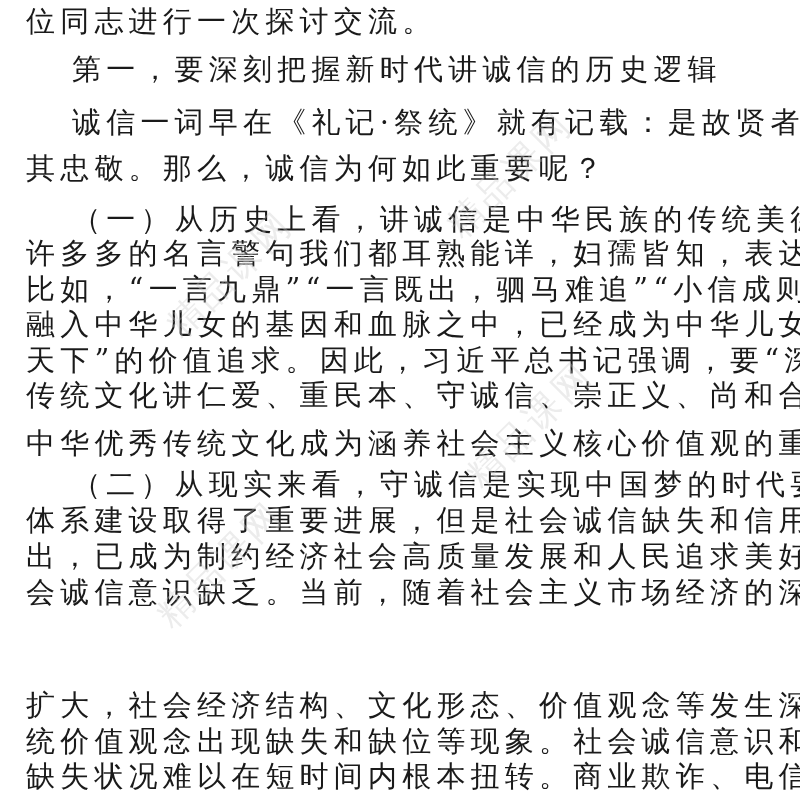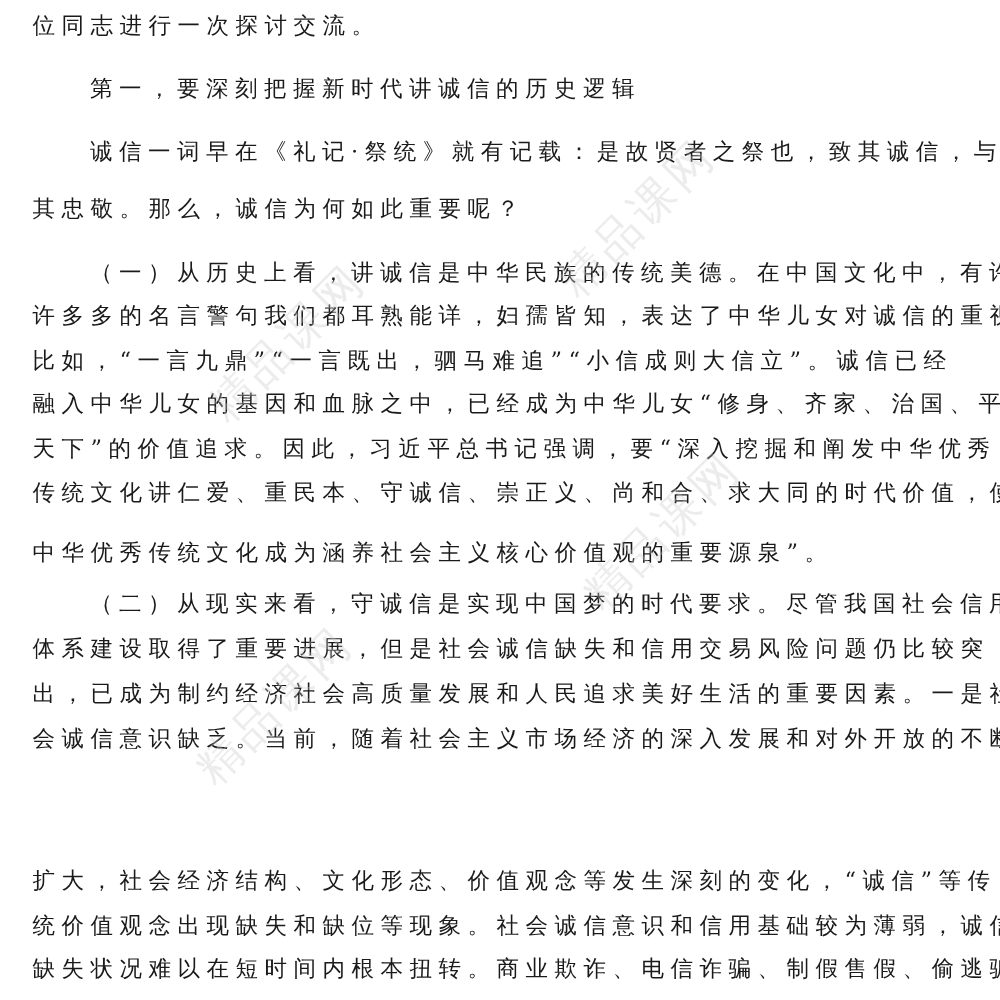--- a/index.html
+++ b/index.html
@@ -19,21 +19,21 @@
       position: absolute;
       left: 0;
       top: 0;
       width: 800px;
       height: 800px;
     }
     .line {
       position: absolute;
       left: 26px;
       width: 750px;
-      font-size: 18px;
+      font-size: 29px;
       line-height: 30px;
       height: 30px;
       white-space: nowrap;
       letter-spacing: 5.2px;
     }
     .line.indent { left: 72px; width: 704px; }
     .watermark {
       position: absolute;
       font-size: 36px;
       color: rgba(200,200,200,0.35);
@@ -44,21 +44,21 @@
       letter-spacing: 4px;
       pointer-events: none;
     }
   </style>
 </head>
 <body>
 
 <div class="page">
   <div id="lines">
       <div class="line" style="top: 6px;">位同志进行一次探讨交流。</div>
-      <div class="line indent" style="top: 57px;">第一，要深刻把握新时代讲诚信的历史逻辑</div>
+      <div class="line indent" style="top: 57px; font-family: Liberation Mono, monospace;">第一，要深刻把握新时代讲诚信的历史逻辑</div>
       <div class="line indent" style="top: 107px;">诚信一词早在《礼记·祭统》就有记载：是故贤者之祭也，致其诚信，与</div>
       <div class="line" style="top: 153px;">其忠敬。那么，诚信为何如此重要呢？</div>
       <div class="line indent" style="top: 204px;">（一）从历史上看，讲诚信是中华民族的传统美德。在中国文化中，有许</div>
       <div class="line" style="top: 238px;">许多多的名言警句我们都耳熟能详，妇孺皆知，表达了中华儿女对诚信的重视。</div>
       <div class="line" style="top: 274px;">比如，“一言九鼎”“一言既出，驷马难追”“小信成则大信立”。诚信已经</div>
       <div class="line" style="top: 309px;">融入中华儿女的基因和血脉之中，已经成为中华儿女“修身、齐家、治国、平</div>
       <div class="line" style="top: 345px;">天下”的价值追求。因此，习近平总书记强调，要“深入挖掘和阐发中华优秀</div>
       <div class="line" style="top: 380px;">传统文化讲仁爱、重民本、守诚信、崇正义、尚和合、求大同的时代价值，使</div>
       <div class="line" style="top: 428px;">中华优秀传统文化成为涵养社会主义核心价值观的重要源泉”。</div>
       <div class="line indent" style="top: 469px;">（二）从现实来看，守诚信是实现中国梦的时代要求。尽管我国社会信用</div>

